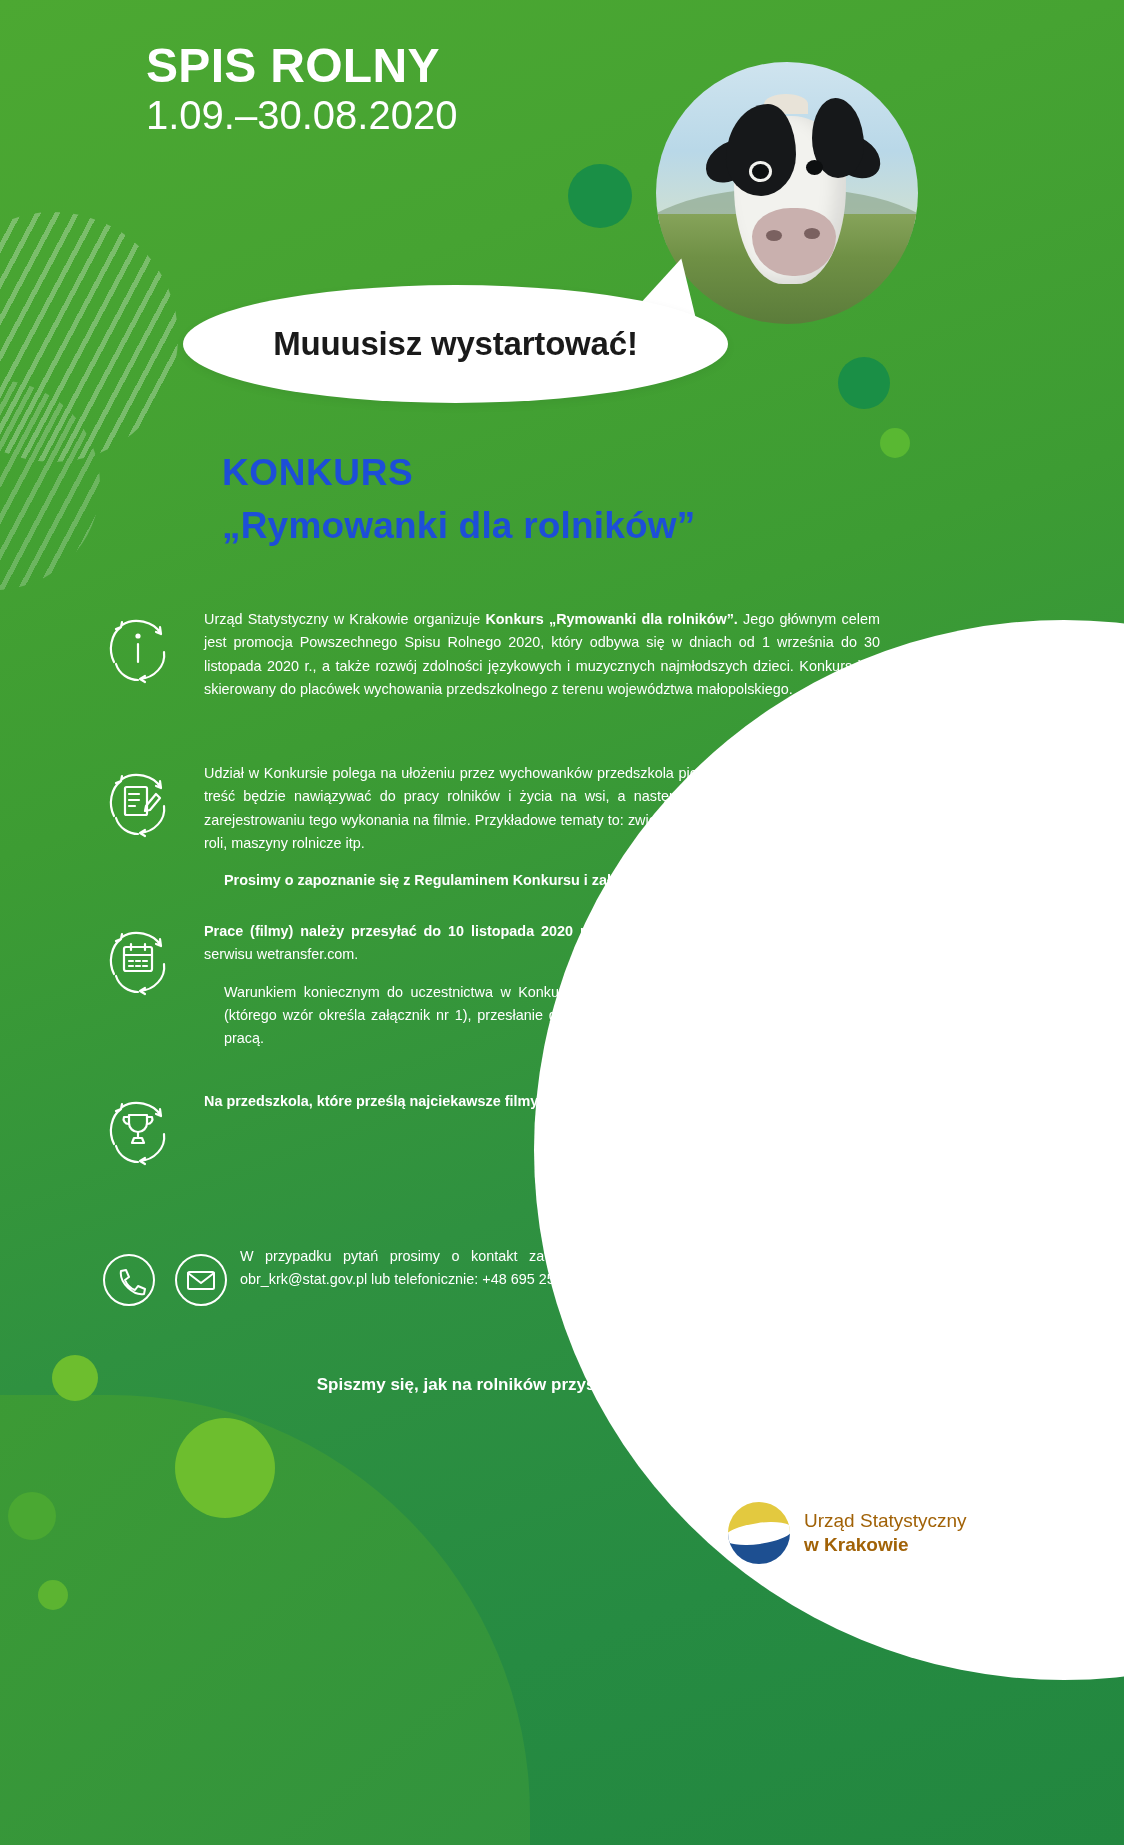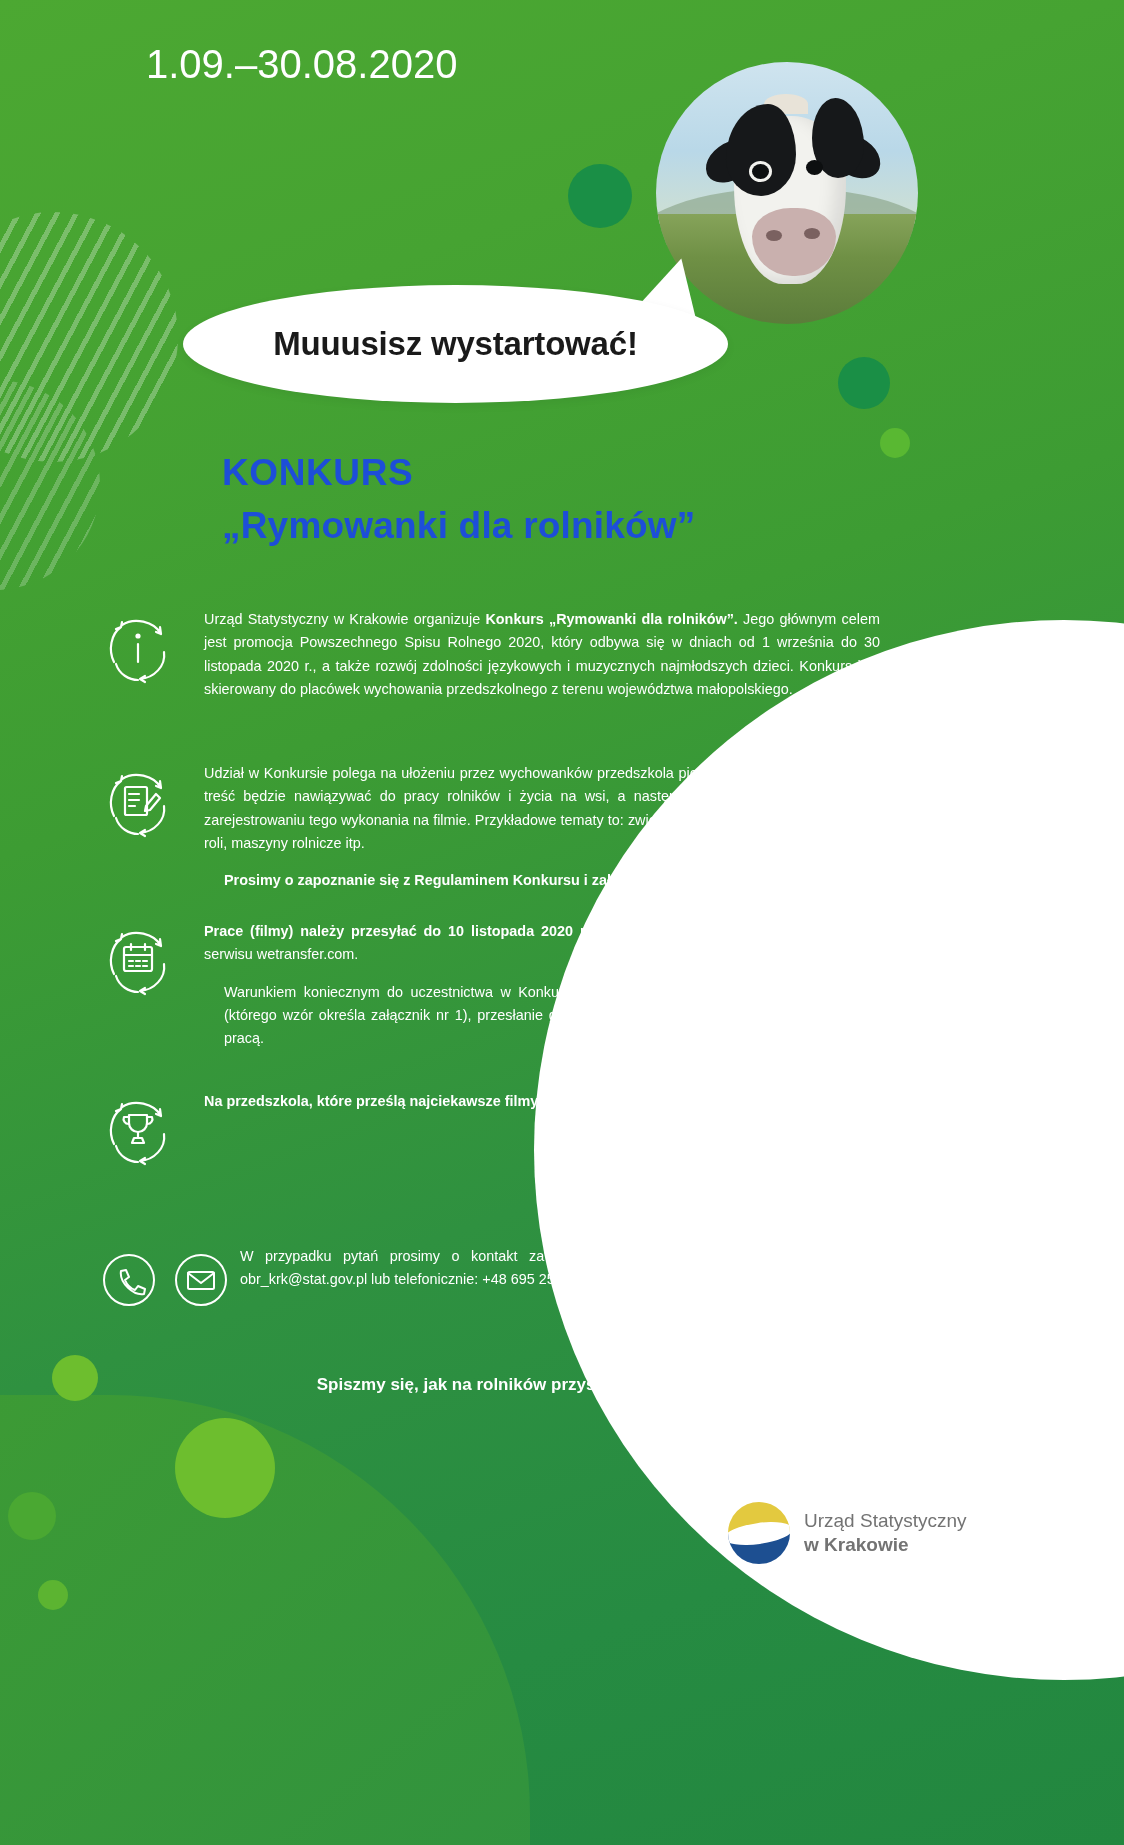--- a/index.html
+++ b/index.html
@@ -263,21 +263,21 @@
   .logo-mark .lm-bot {
     position: absolute; left: 0; top: 50%; width: 100%; height: 50%;
     background: #1d4f91;
   }
   .logo-mark .lm-wave {
     position: absolute; left: -6%; top: 34%; width: 112%; height: 34%;
     background: #ffffff;
     border-radius: 50%;
     transform: rotate(-8deg);
   }
-  .logo-text { color: #737373; line-height: 1.24; }
+  .logo-text { color: #a16207; line-height: 1.24; }
   .logo-t1 { font-size: 19px; font-weight: 400; }
   .logo-t2 { font-size: 19px; font-weight: 700; }
 
   svg.ic { display: block; }
 </style>
 </head>
 <body>
 
 <div id="poster">
 
@@ -309,20 +309,21 @@
       <div class="cow-eye-l"></div>
       <div class="cow-eye-r"></div>
       <div class="cow-muzzle">
         <div class="cow-nostril-l"></div>
         <div class="cow-nostril-r"></div>
       </div>
     </div>
   </div>
 
   <div class="header">
+    <div class="hdr-line2">SPIS ROLNY</div>
     <div class="hdr-line3">1.09.–30.08.2020</div>
   </div>
 
   <div class="bubble-tail"></div>
   <div class="bubble"></div>
   <div class="bubble-text">Muuusisz wystartować!</div>
 
   <div class="konkurs-block">
     <div class="konkurs-1">KONKURS</div>
     <div class="konkurs-2">„Rymowanki dla rolników”</div>

